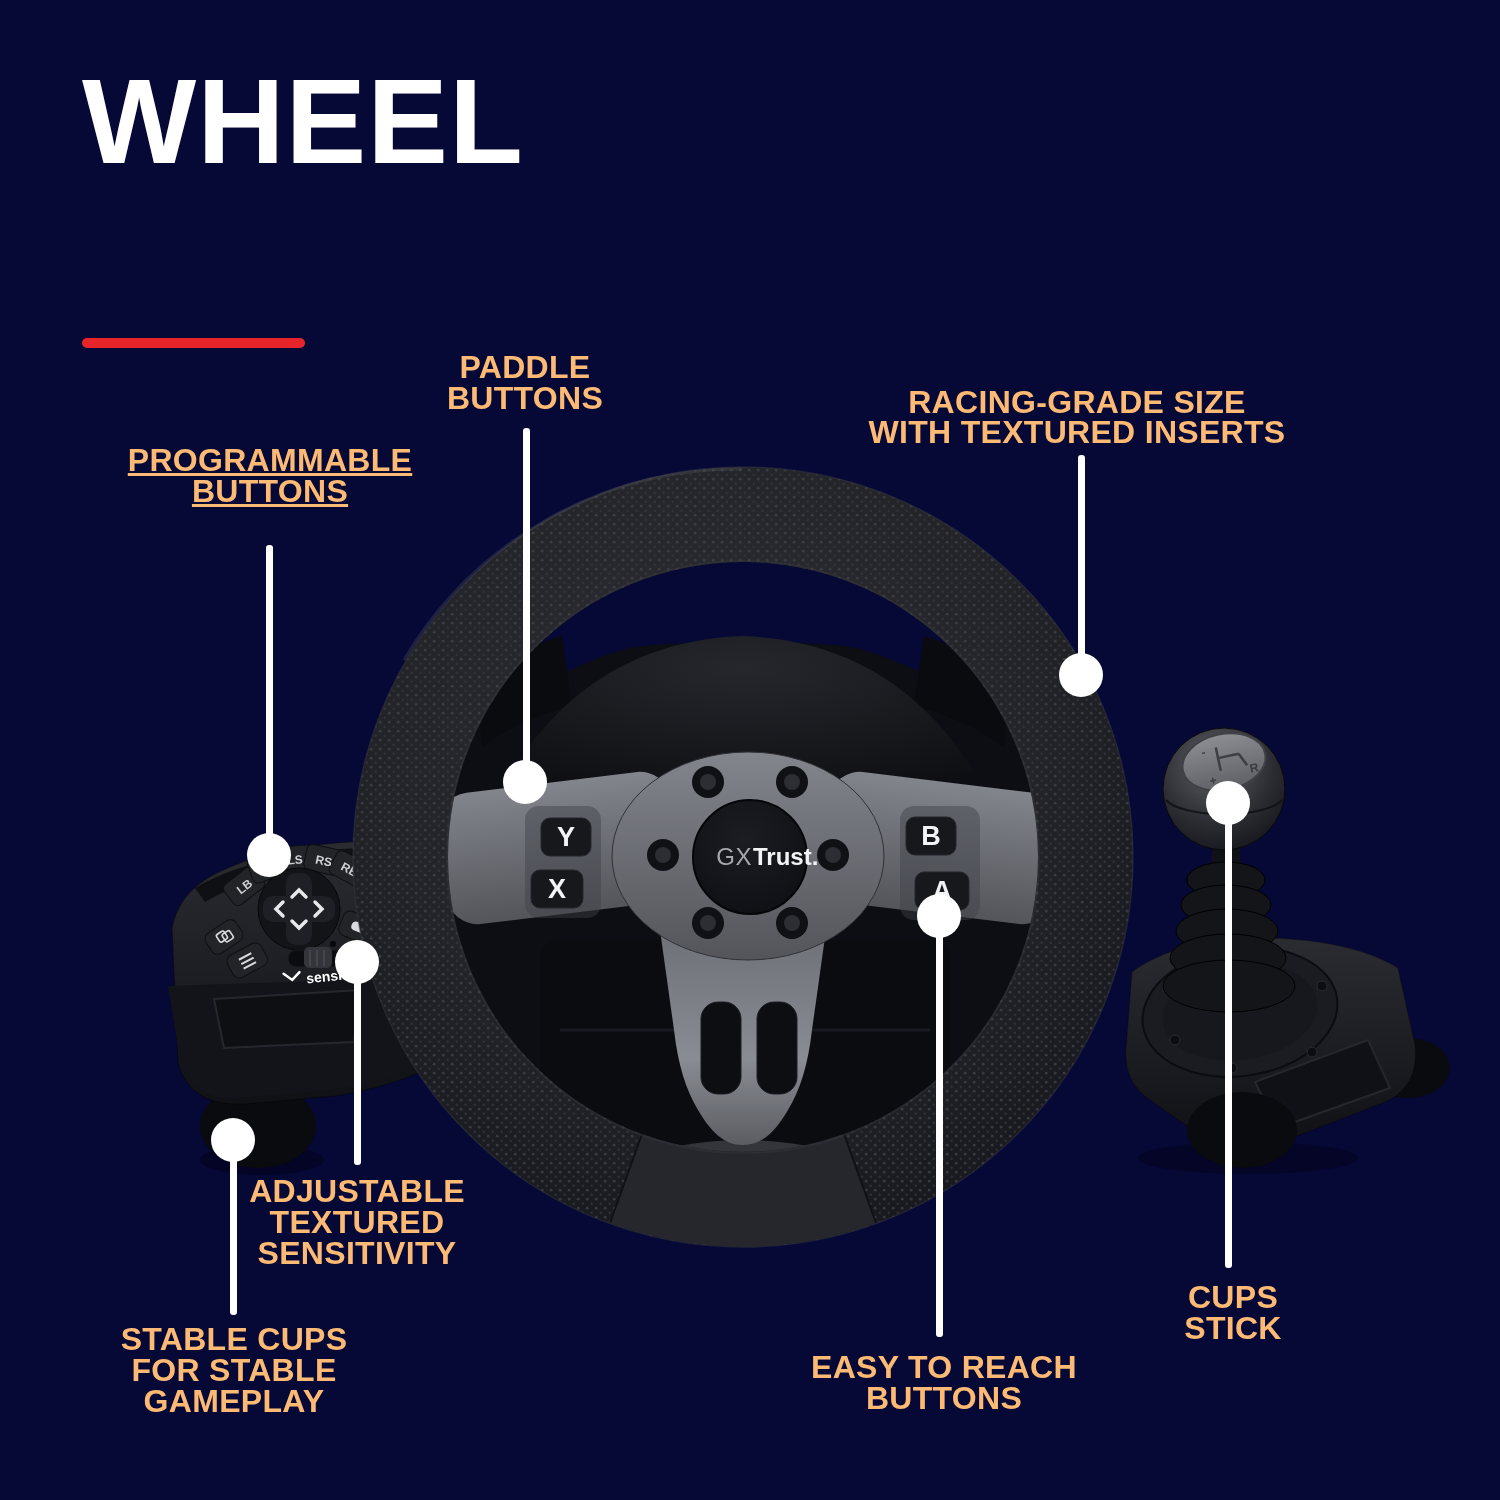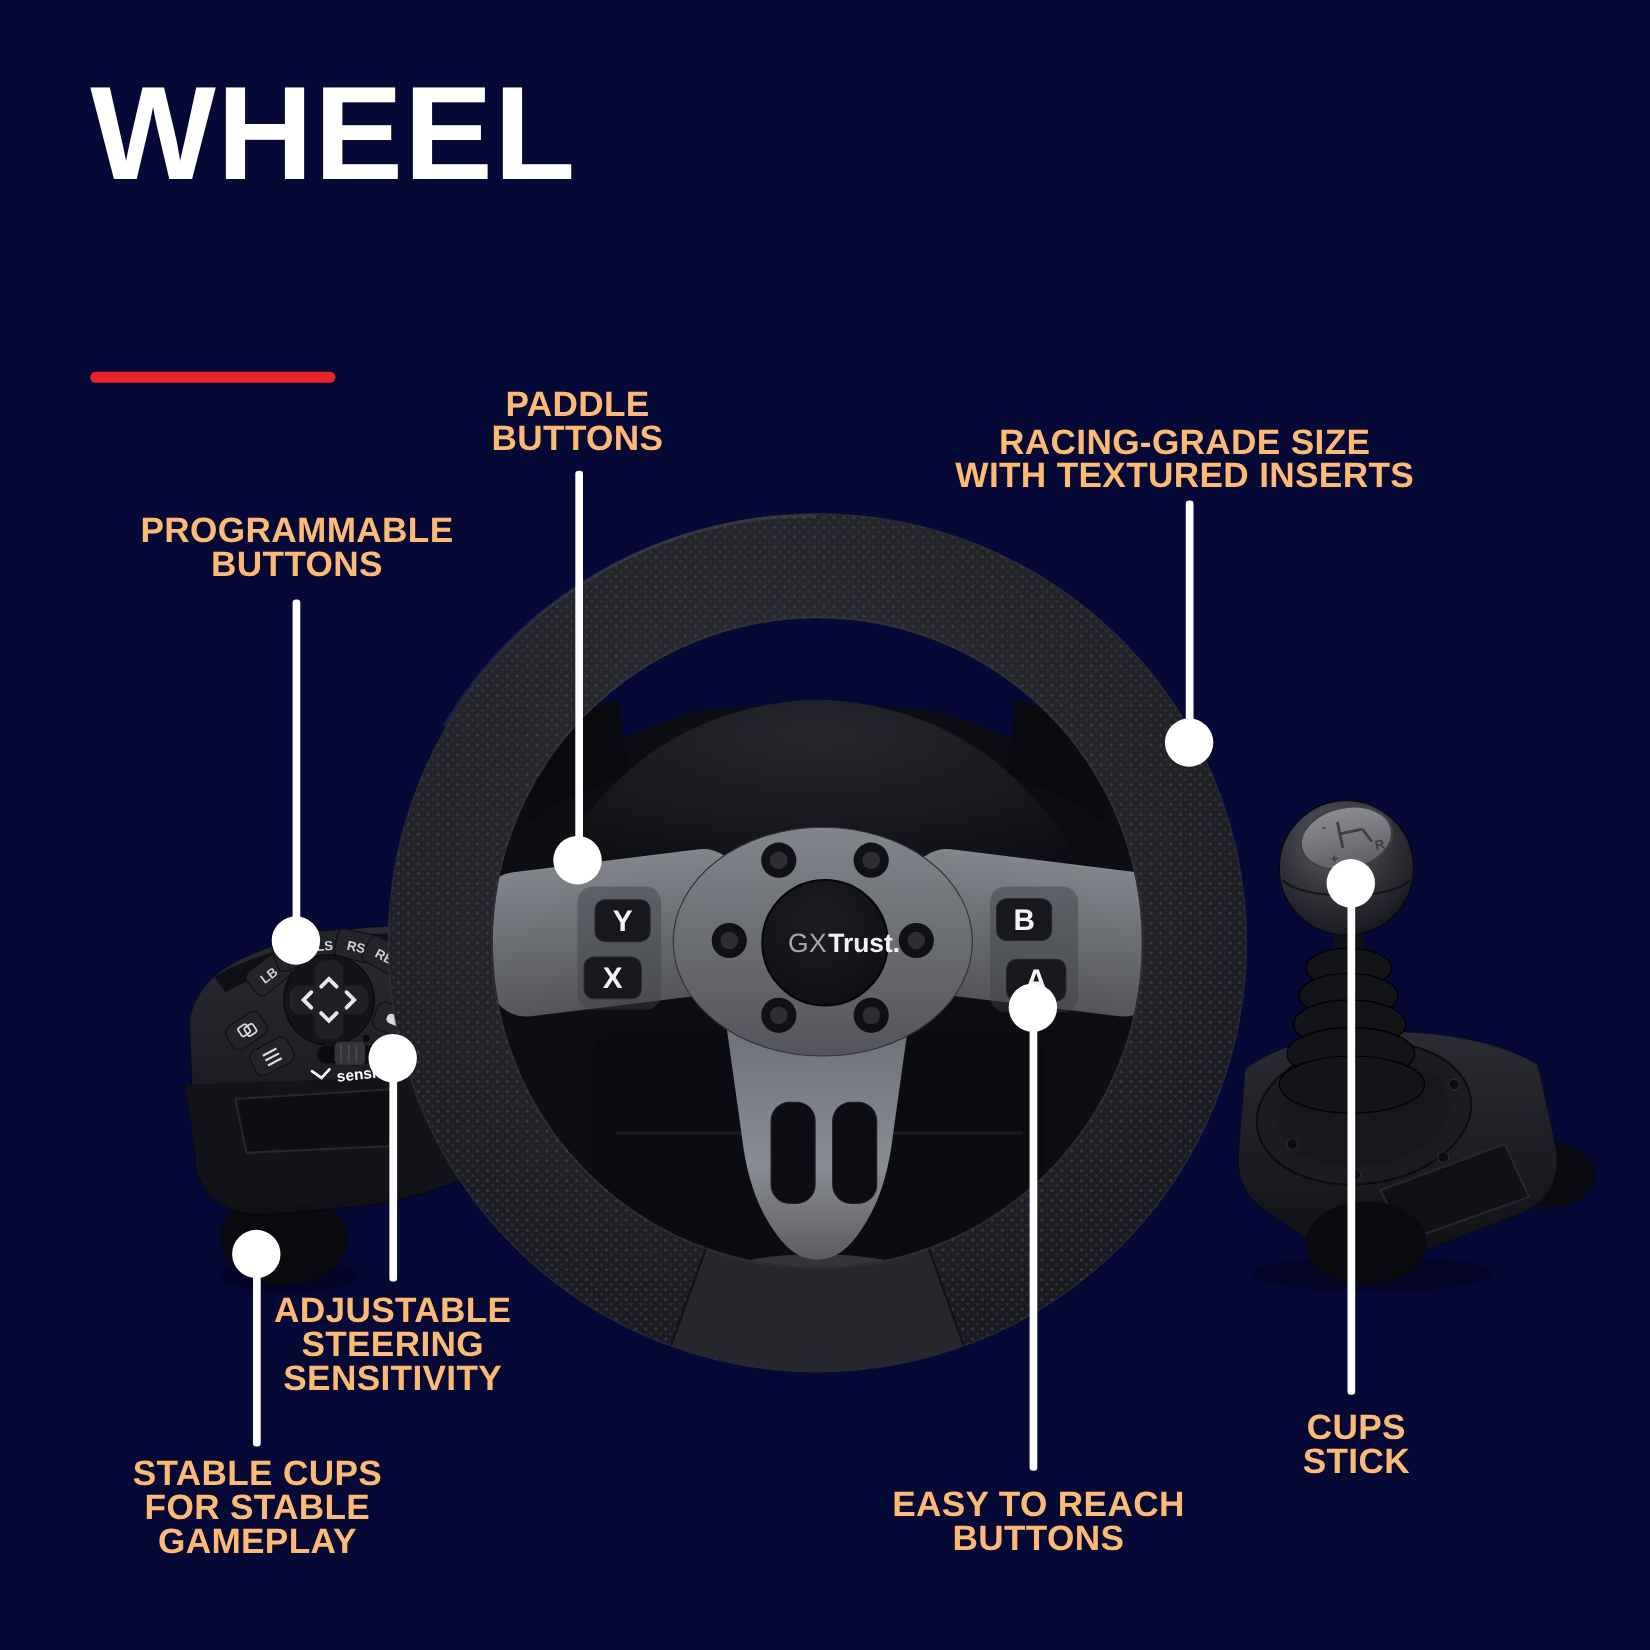--- a/index.html
+++ b/index.html
@@ -285,28 +285,28 @@
   <div class="callout-label" style="left:525px;top:352px;">
     <div>PADDLE</div>
     <div>BUTTONS</div>
   </div>
 
   <div class="callout-label" style="left:1077px;top:352px;line-height:30px;margin-top:35px;">
     <div>RACING-GRADE SIZE</div>
     <div>WITH TEXTURED INSERTS</div>
   </div>
 
-  <div class="callout-label" style="left:270px;top:467px;">
+  <div class="callout-label" style="left:270px;top:445px;text-decoration:underline;">
     <div>PROGRAMMABLE</div>
     <div>BUTTONS</div>
   </div>
 
   <div class="callout-label" style="left:357px;top:1176px;">
     <div>ADJUSTABLE</div>
-    <div>STEERING</div>
+    <div>TEXTURED</div>
     <div>SENSITIVITY</div>
   </div>
 
   <div class="callout-label" style="left:234px;top:1324px;">
     <div>STABLE CUPS</div>
     <div>FOR STABLE</div>
     <div>GAMEPLAY</div>
   </div>
 
   <div class="callout-label" style="left:944px;top:1352px;">

